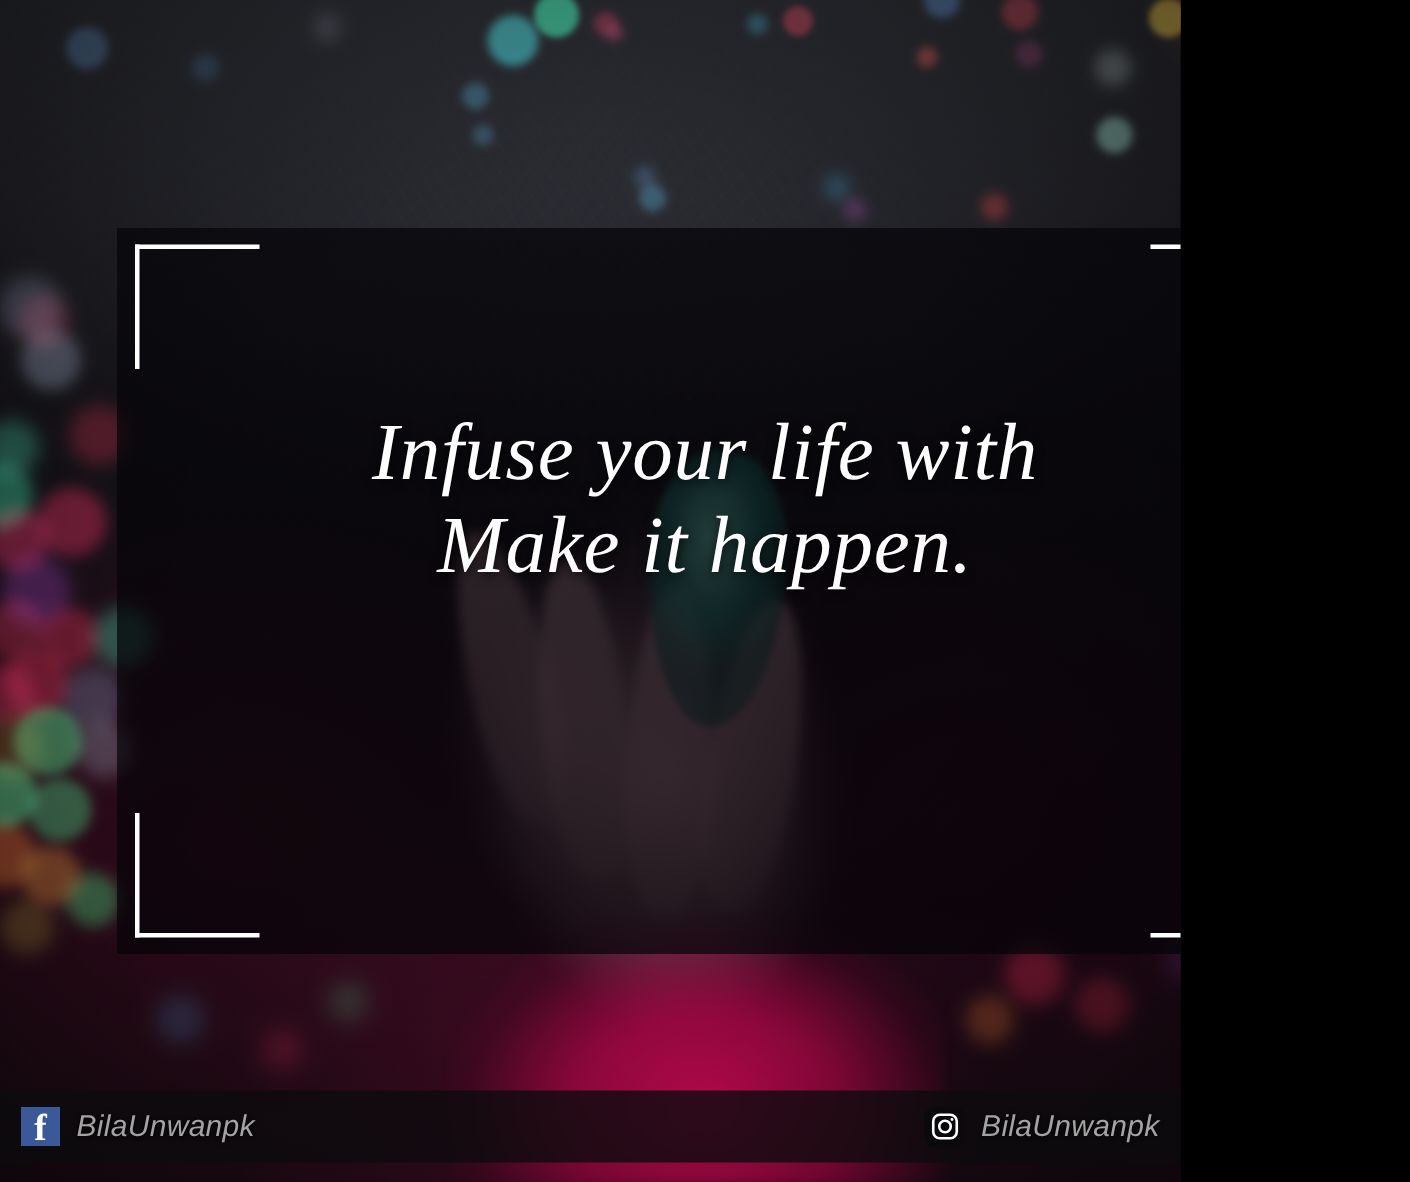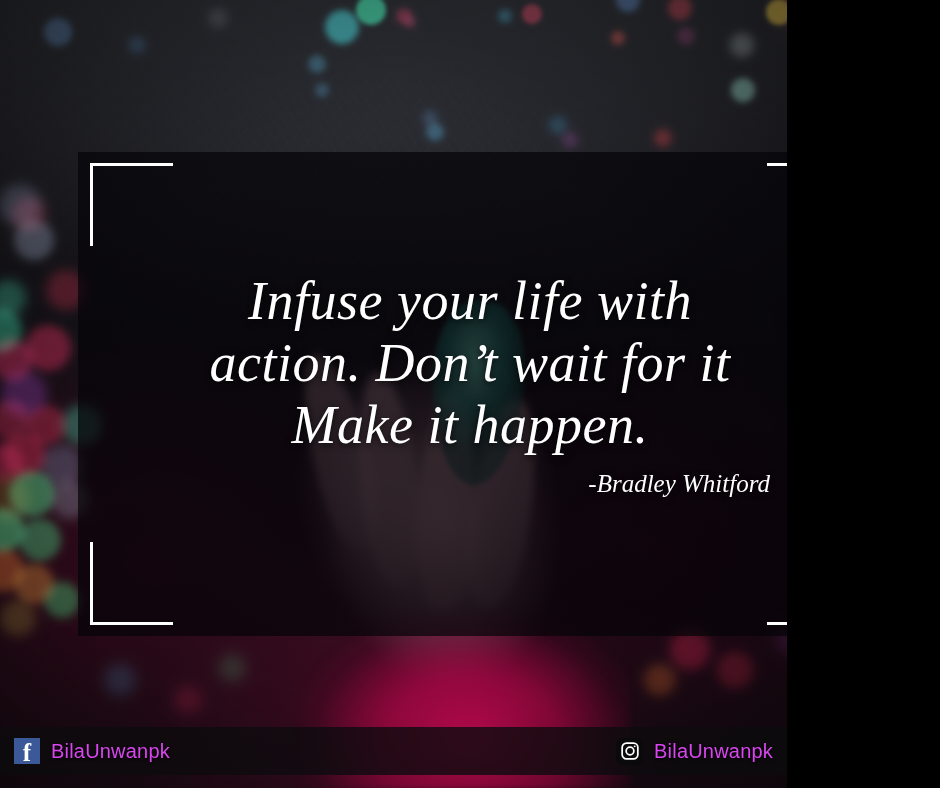--- a/index.html
+++ b/index.html
@@ -176,24 +176,25 @@
     box-sizing: border-box;
   }
   .footer-group {
     display: flex;
     align-items: center;
     gap: 11px;
     min-width: 210px;
   }
   .footer-group.right { justify-content: flex-end; }
   .footer-label {
-    color: #d946ef;
+    color: #a3a3a3;
     font-size: 20px;
     letter-spacing: .2px;
     text-shadow: 0 1px 3px rgba(0,0,0,0.9);
+    font-style: italic;
   }
   .site-url {
     color: #ffffff;
     font-size: 24px;
     letter-spacing: .3px;
     text-shadow: 0 1px 4px rgba(0,0,0,0.9);
   }
   .ic { display: block; }
   .fb-icon {
     width: 26px; height: 26px;
@@ -314,23 +315,21 @@
   </div>
 
   <div class="panel">
     <div class="corner tl"></div>
     <div class="corner tr"></div>
     <div class="corner bl"></div>
     <div class="corner br"></div>
 
     <div class="quote-block">
       <div class="quote-line">Infuse your life with</div>
-      <div class="quote-line">action. Don’t wait for it</div>
       <div class="quote-line">Make it happen.</div>
-      <div class="attribution">-Bradley Whitford</div>
     </div>
   </div>
 
   <div class="footer">
 
     <div class="footer-group left">
       <span class="fb-icon">
           <span>f</span>
         </span>
       <span class="footer-label">BilaUnwanpk</span>

